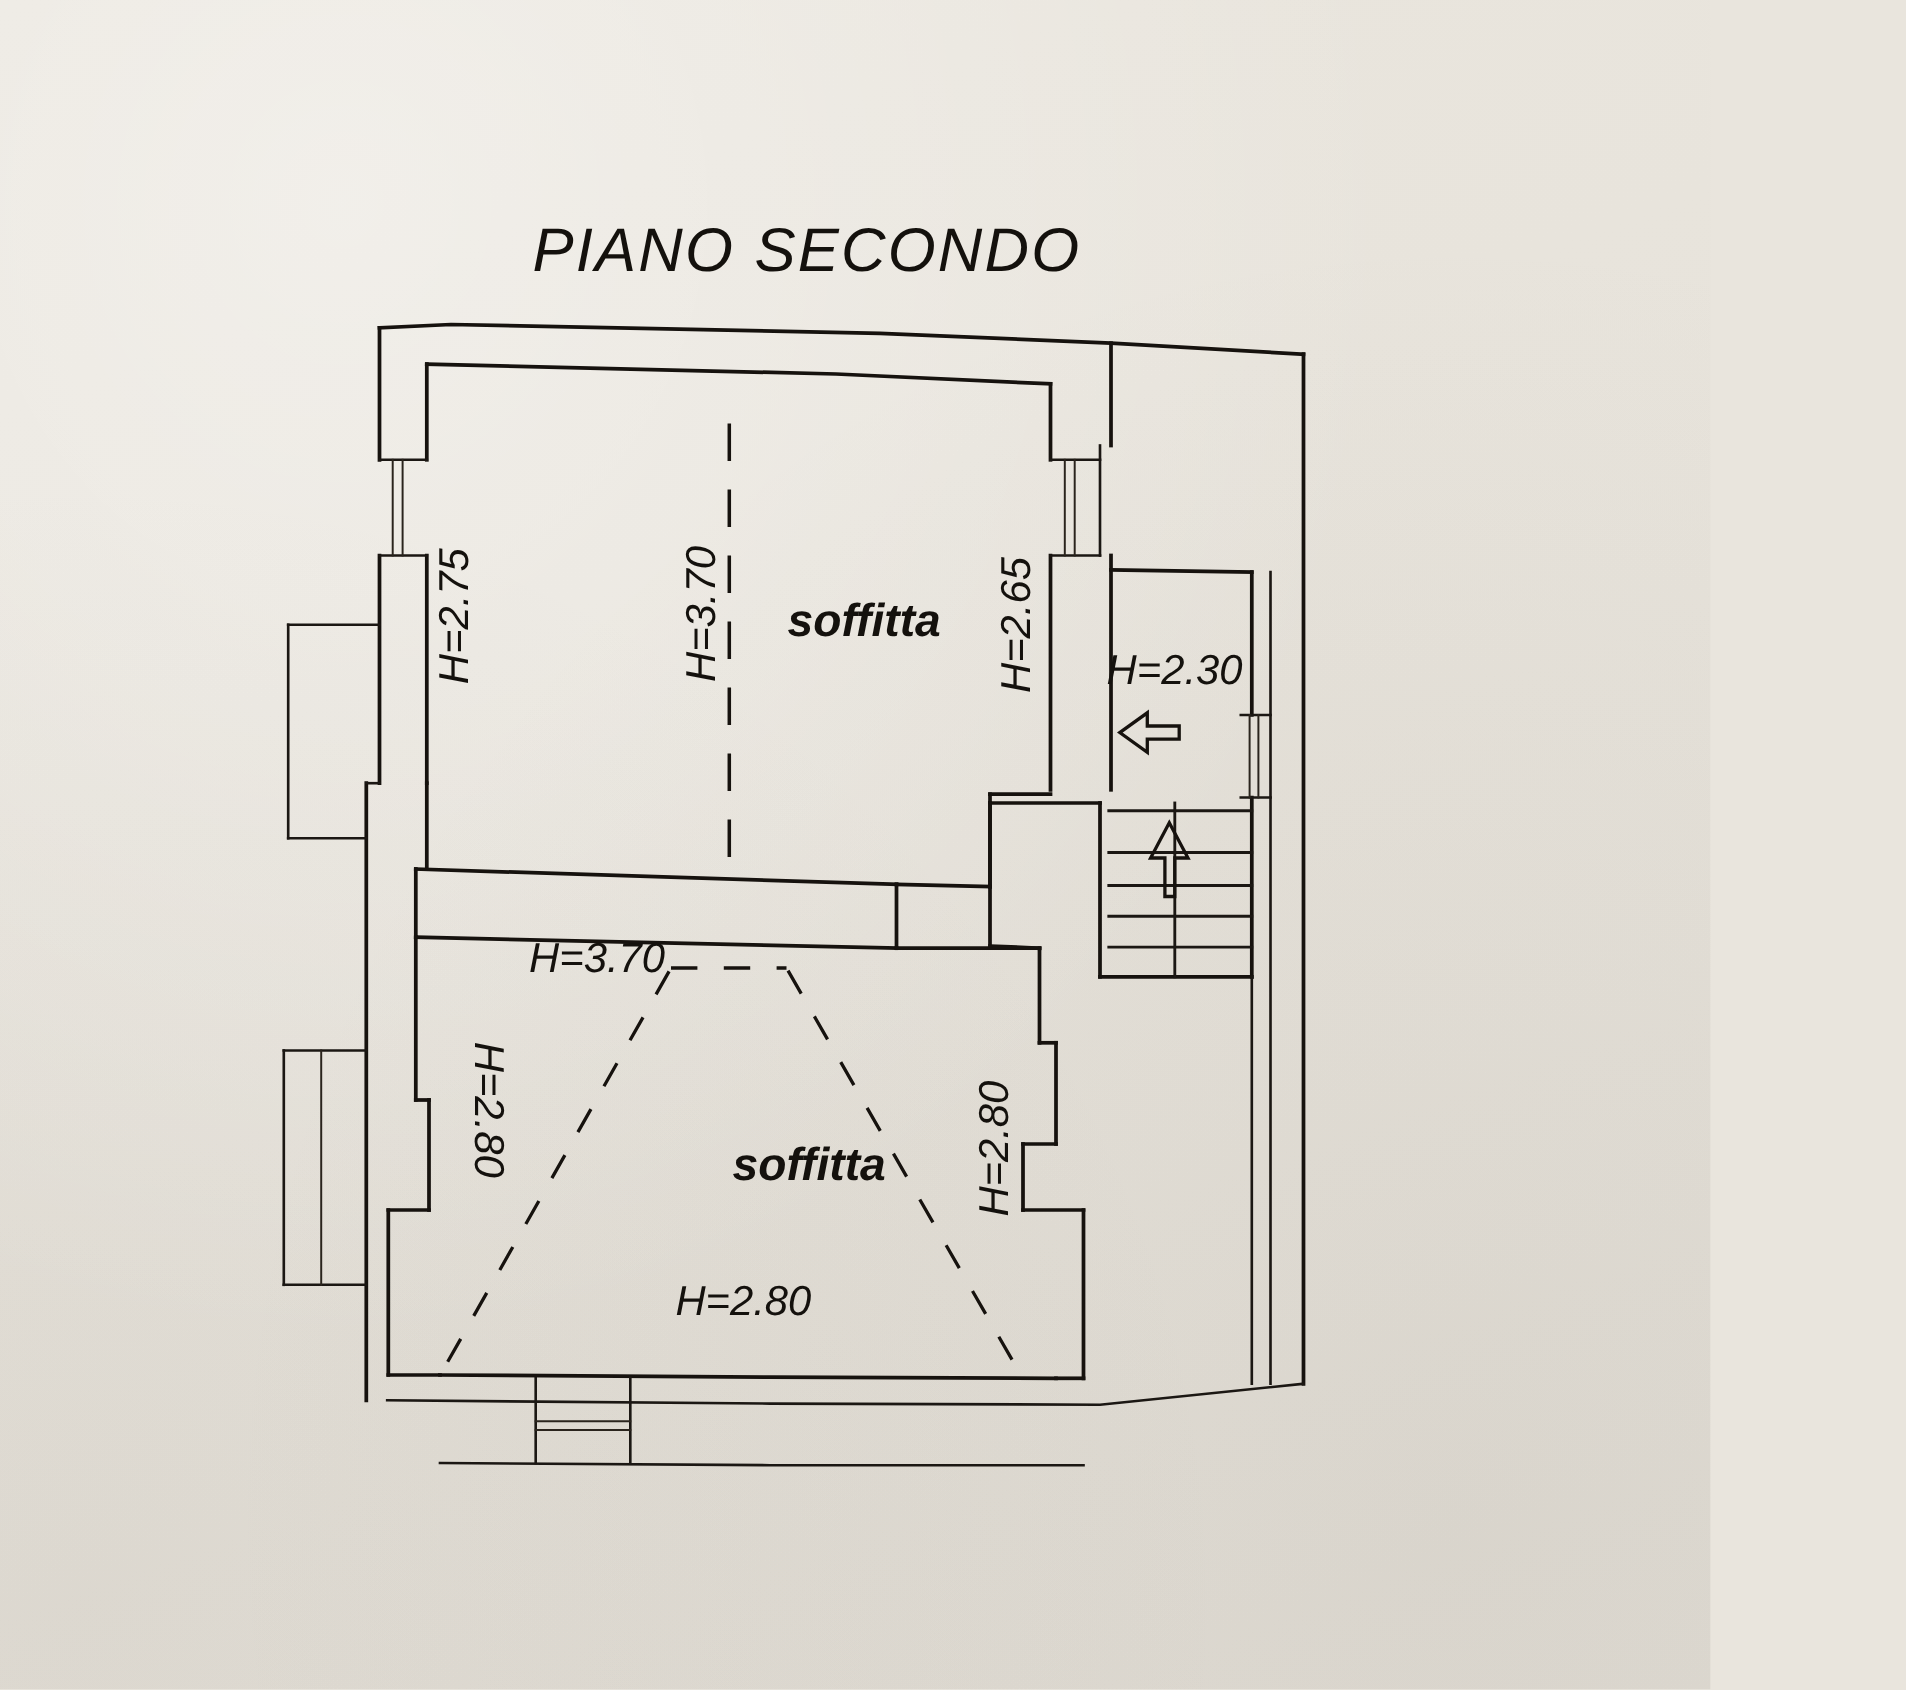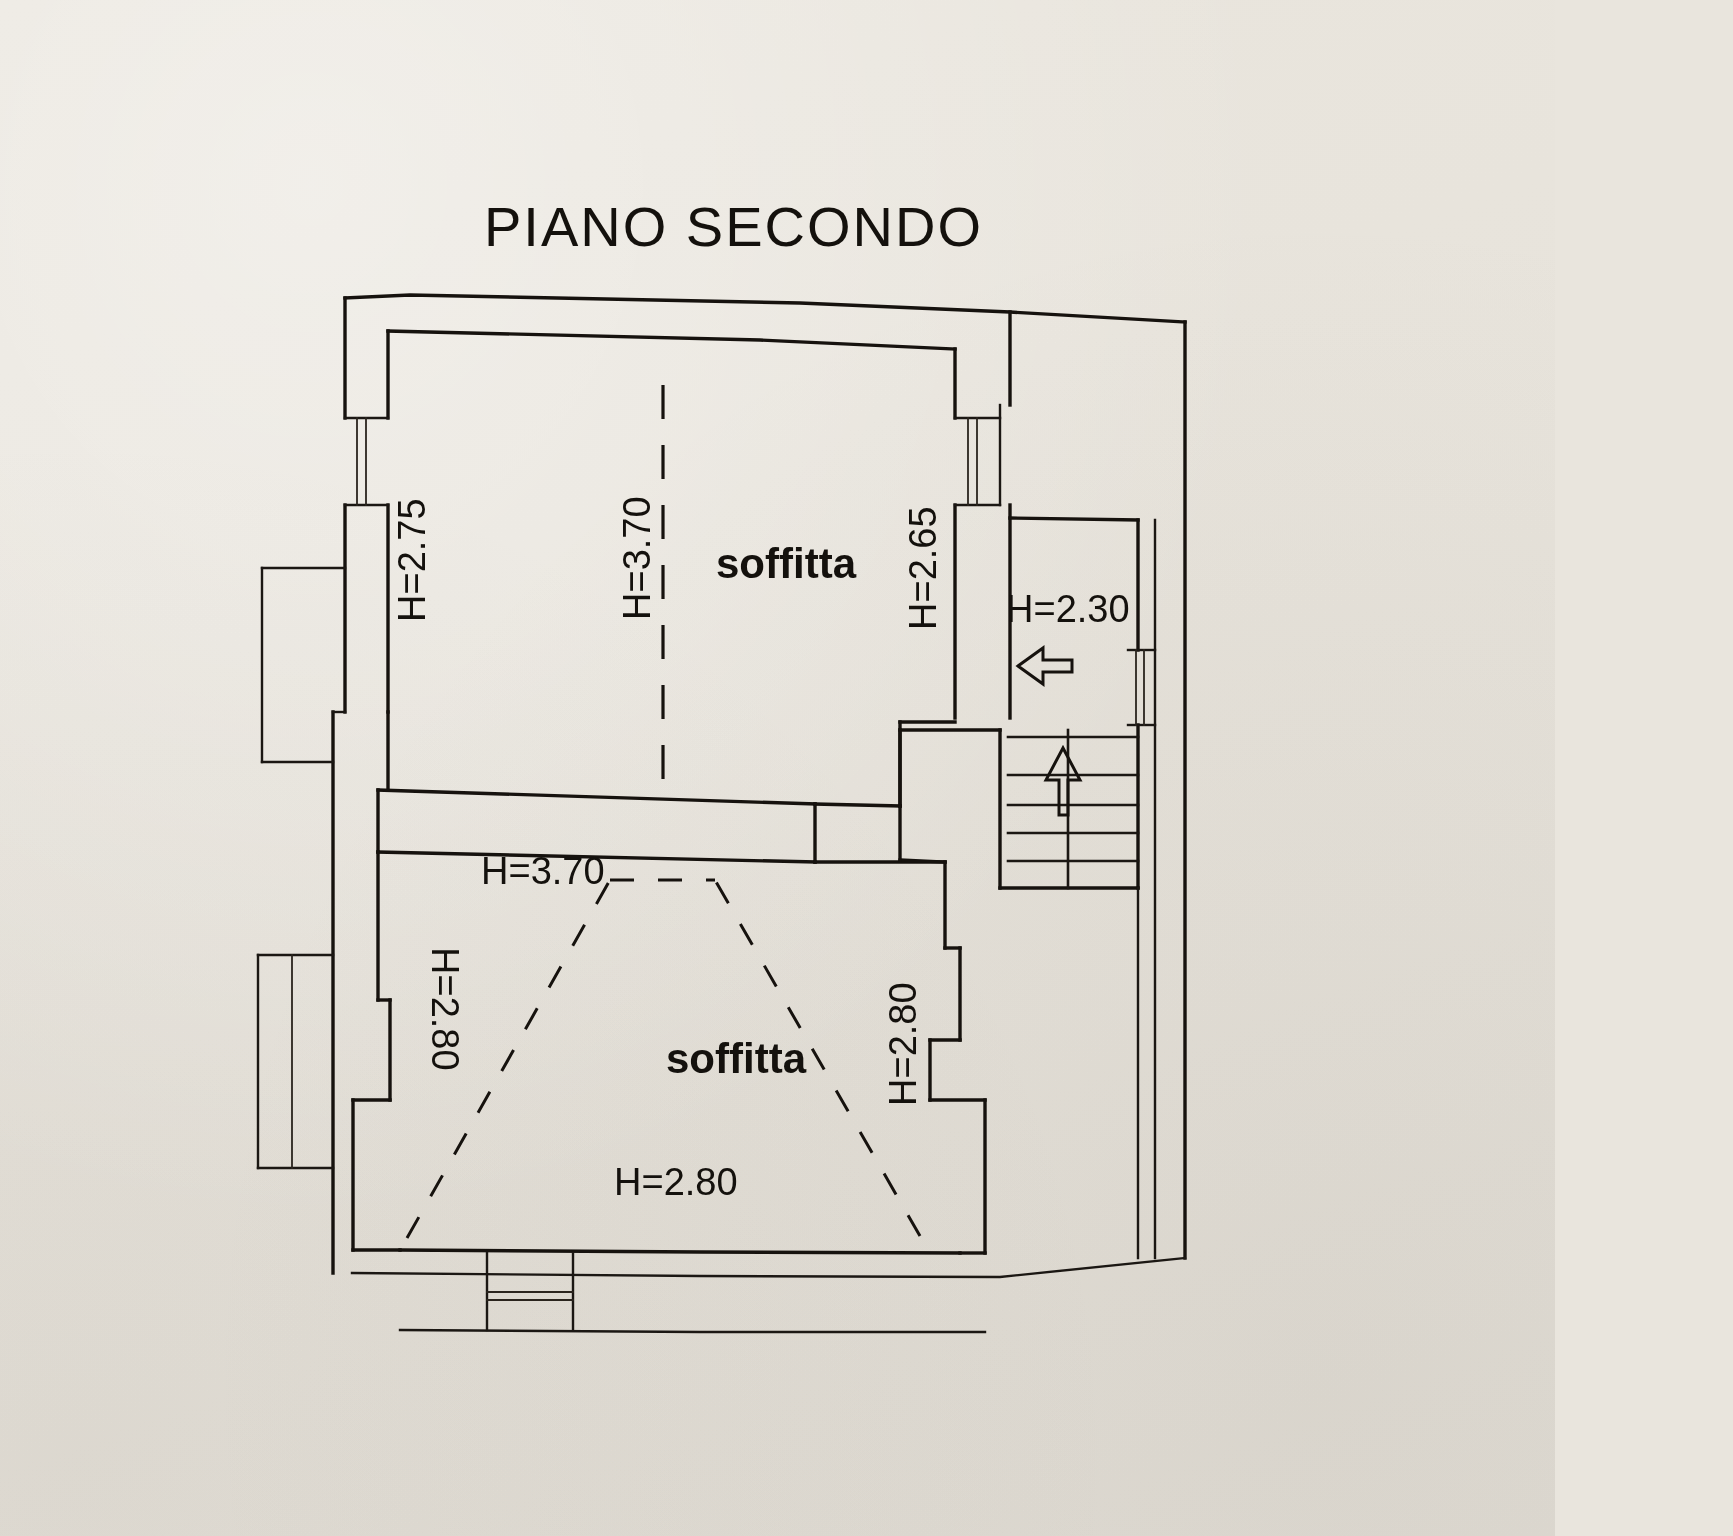--- a/index.html
+++ b/index.html
@@ -9,20 +9,21 @@
   }
   body {
     font-family: "Liberation Sans", sans-serif;
   }
   #page {
     position: relative;
     width: 1555px;
     height: 1536px;
     background: linear-gradient(160deg, #eae6de 0%, #e8e4dc 35%, #e6e2da 70%, #e3dfd7 100%);
     overflow: hidden;
+    font-style: italic;
   }
   
   #paper-grain {
     position: absolute;
     inset: 0;
     pointer-events: none;
     background:
       radial-gradient(ellipse at 20% 12%, rgba(255,255,255,0.38), rgba(255,255,255,0) 55%),
       radial-gradient(ellipse at 85% 90%, rgba(120,112,100,0.10), rgba(0,0,0,0) 60%),
       radial-gradient(ellipse at 5% 95%, rgba(120,112,100,0.09), rgba(0,0,0,0) 50%);

